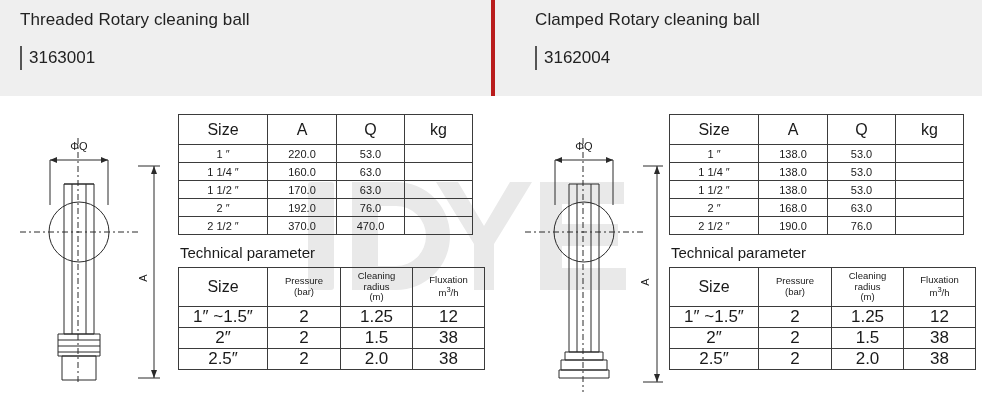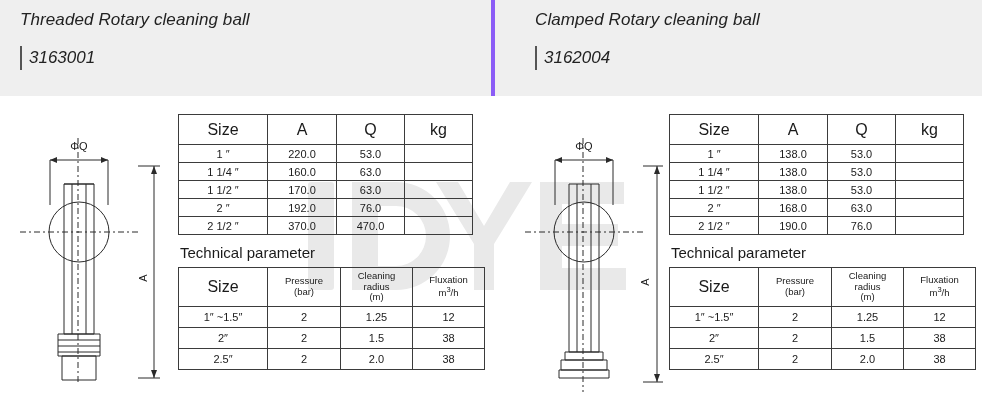--- a/index.html
+++ b/index.html
@@ -30,32 +30,31 @@
   }
   .watermark svg { display: block; }
 
   
   .header-band {
     position: absolute;
     left: 0; top: 0;
     width: 982px;
     height: 96px;
     z-index: 2;
-    font-style: italic;
   }
   .panel-head {
     position: absolute;
     top: 0;
     width: 491px;
     height: 96px;
     box-sizing: border-box;
     background: #efefef;
   }
   .panel-head.left  { left: 0; }
-  .panel-head.right { left: 491px; border-left: 4px solid #8b5cf6; }
+  .panel-head.right { left: 491px; border-left: 4px solid #b91c1c; }
 
   .panel-title {
     position: absolute;
     left: 20px;
     top: 10px;
     font-size: 17px;
     color: #222222;
     letter-spacing: 0.1px;
   }
   .panel-head.right .panel-title { left: 40px; }
@@ -167,21 +166,21 @@
   table.tech thead th.h-small {
     font-size: 9.5px;
     height: 38px;
     padding: 0 2px;
     line-height: 1.15;
   }
   .t-press { width: 68px; }
   .t-rad   { width: 67px; margin-left: 25px; }
   .t-flux  { width: 67px; }
   table.tech tbody td {
-    font-size: 11px;
+    font-size: 17px;
     height: 20px;
     padding: 0;
     margin-left: 44px;
   }
   sup { font-size: 7.5px; vertical-align: super; }
 
   .dim-label {
     font-size: 11px;
     fill: #1a1a1a;
     font-family: "Liberation Sans", sans-serif;

